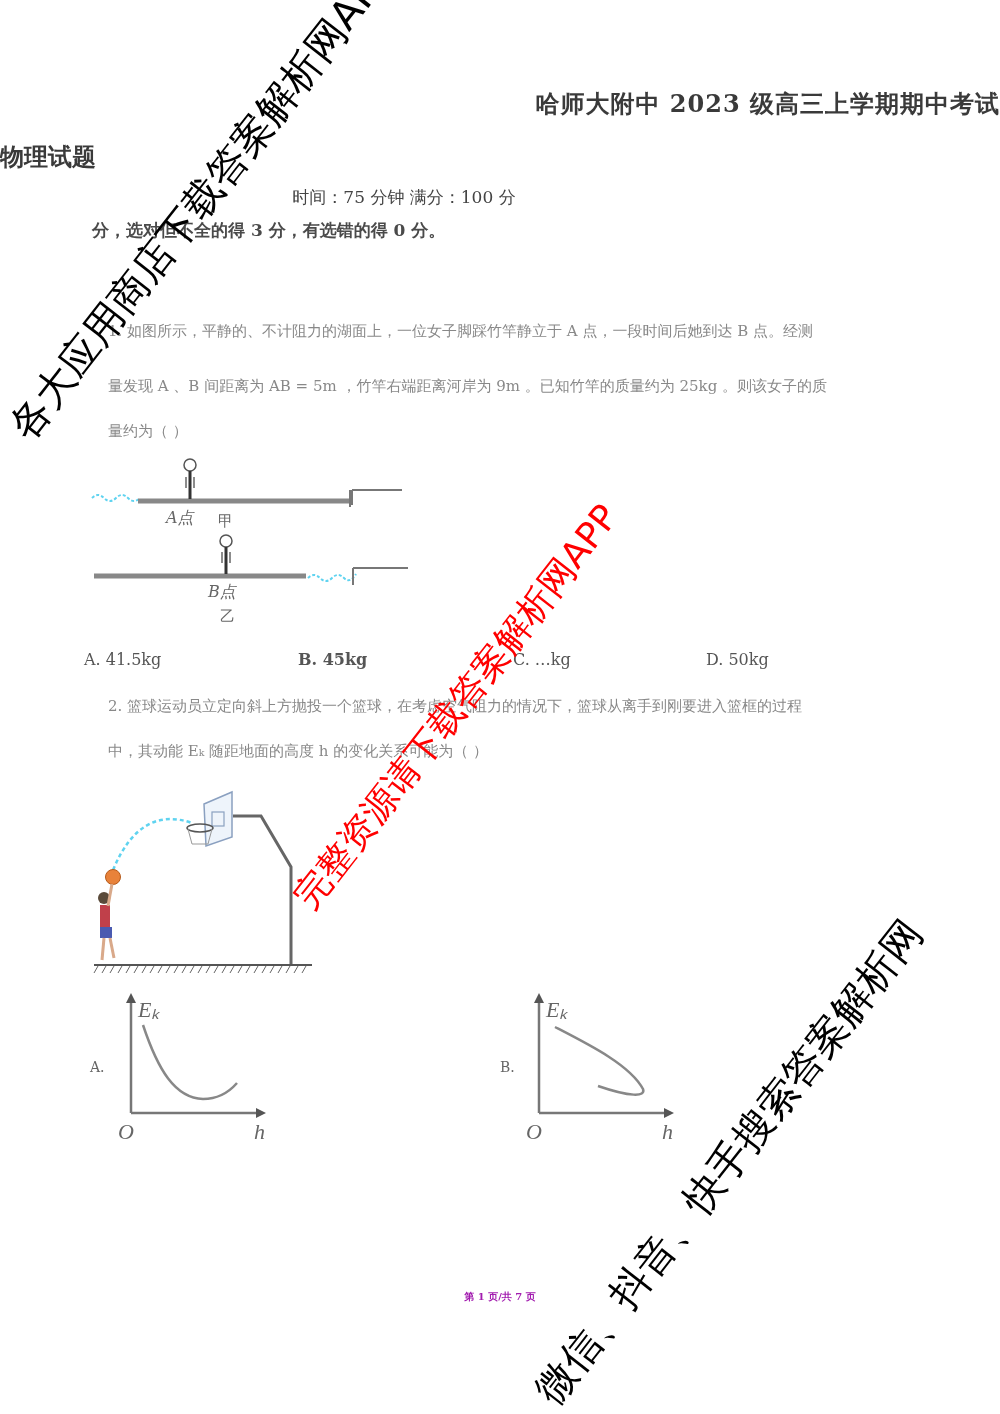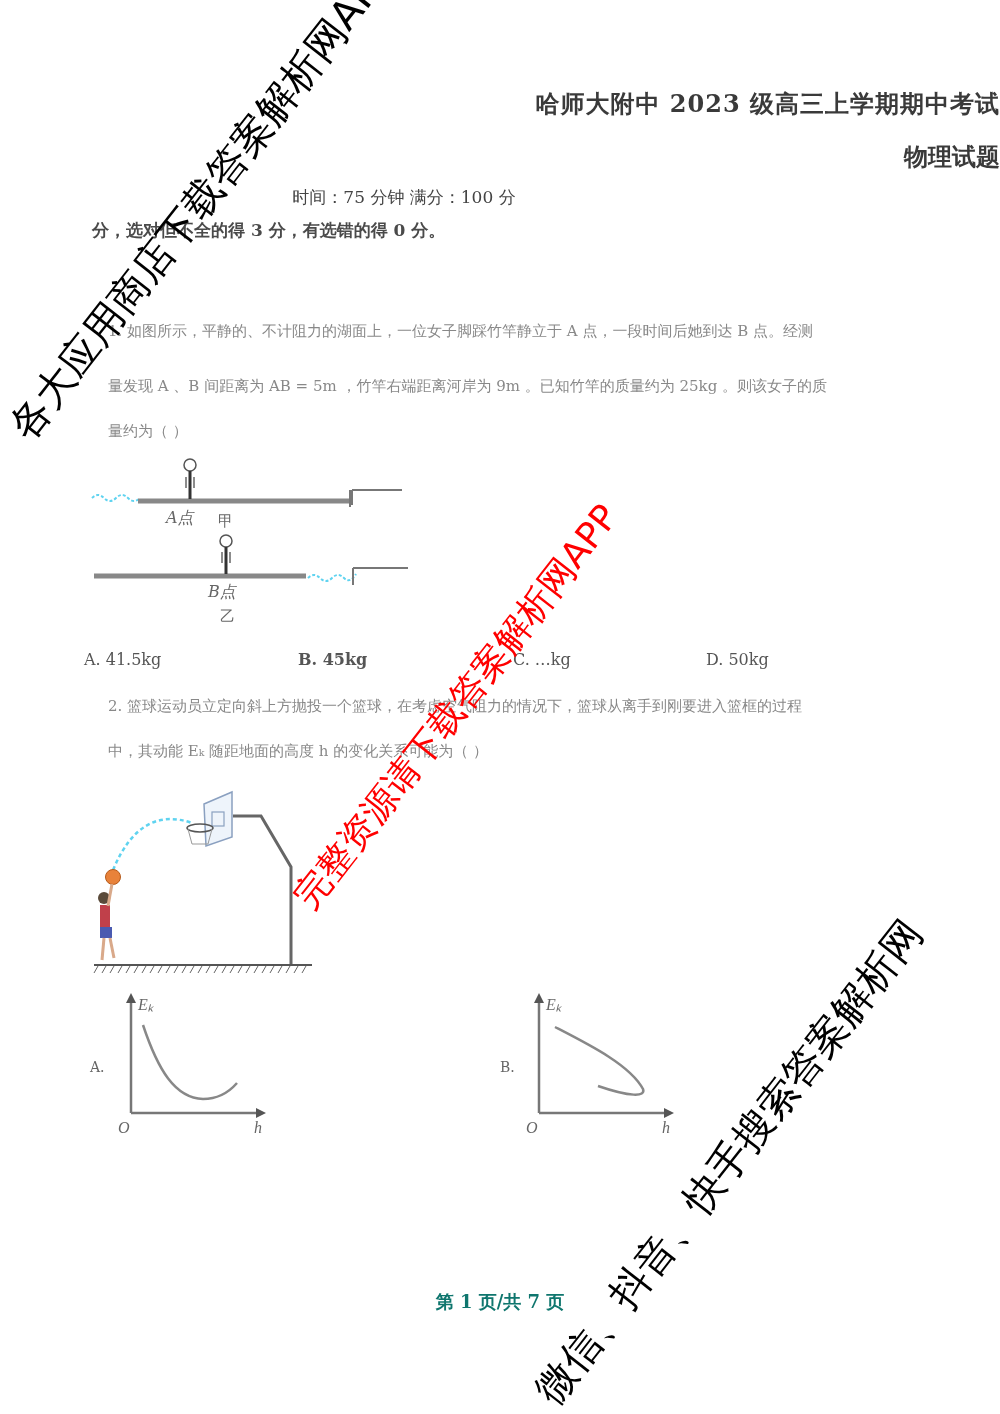--- a/index.html
+++ b/index.html
@@ -1,29 +1,29 @@
 <!DOCTYPE html>
 <html><head>
 <meta charset="utf-8">
 <style>
   html, body { margin:0; padding:0; background:#ffffff; }
   body { width:1000px; height:1414px; position:relative; overflow:hidden;
          font-family:"DejaVu Serif", "Liberation Serif", serif; color:#444; }
   .abs { position:absolute; }
   .title { left:0; width:1000px; text-align:right; top:88px; font-size:24px; font-weight:bold; color:#3a3a3a; letter-spacing:1px; }
-  .subtitle { left:0; width:1000px; text-align:right; top:141px; font-size:24px; font-weight:bold; color:#3a3a3a; }
+  .subtitle { left:0; width:1000px; text-align:left; top:141px; font-size:24px; font-weight:bold; color:#3a3a3a; }
   .meta { left:0; width:808px; text-align:center; top:186px; font-size:17px; font-weight:normal; color:#444; }
   .section { left:92px; width:820px; top:214px; font-size:17px; font-weight:bold; color:#4a4a4a; line-height:32px; }
   .q { left:92px; width:820px; font-size:15px; color:#888;margin-left:16px; }
   .opt { font-size:16px; color:#555; top:650px; }
-  .footer { left:0; width:1000px; text-align:center; top:1290px; font-size:18px; color:#0f766e; font-weight:bold; }
+  .footer { left:0; width:1000px; text-align:center; top:1290px; font-size:10px; color:#a21caf; font-weight:bold; }
   .wm { font-family:"DejaVu Sans", sans-serif; white-space:nowrap; transform-origin:left bottom; }
   .wm-black { color:#000; font-size:40px; }
   .wm-red { color:#ff0000; font-size:36px; }
-  .graph-label { font-family:"Liberation Serif", serif; font-style:italic; color:#666; font-size:16px; }
+  .graph-label { font-family:"Liberation Serif", serif; font-style:italic; color:#666; font-size:22px; }
   .opt-letter { font-size:14px; color:#666; }
 </style>
 </head>
 <body>
 
 <div class="abs title">哈师大附中 2023 级高三上学期期中考试</div>
 <div class="abs subtitle">物理试题</div>
 <div class="abs meta">时间：75 分钟   满分：100 分</div>
 
 <div class="abs section">

